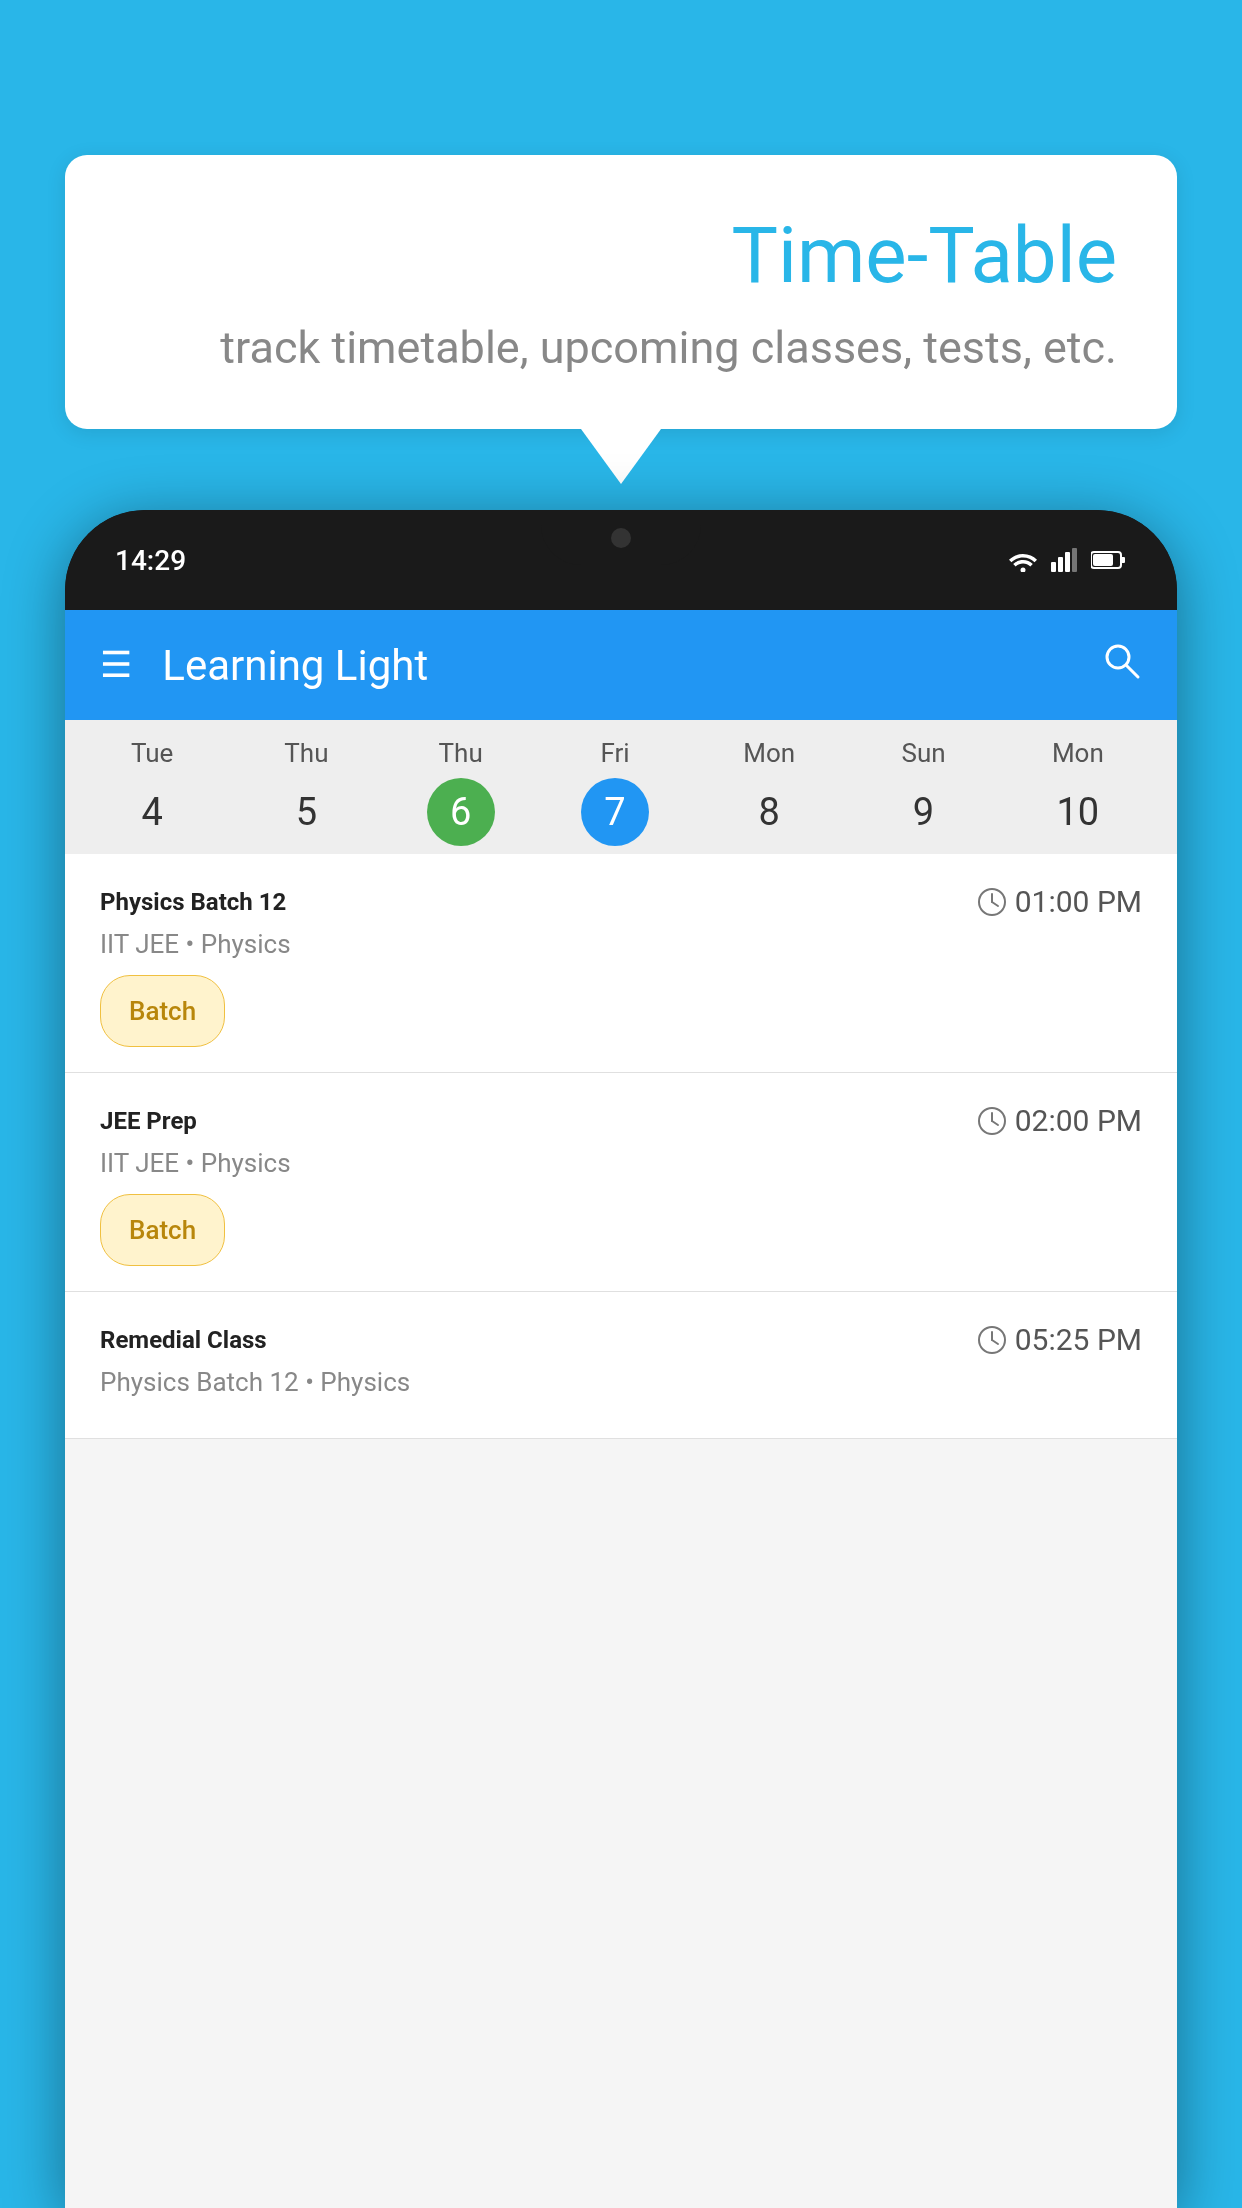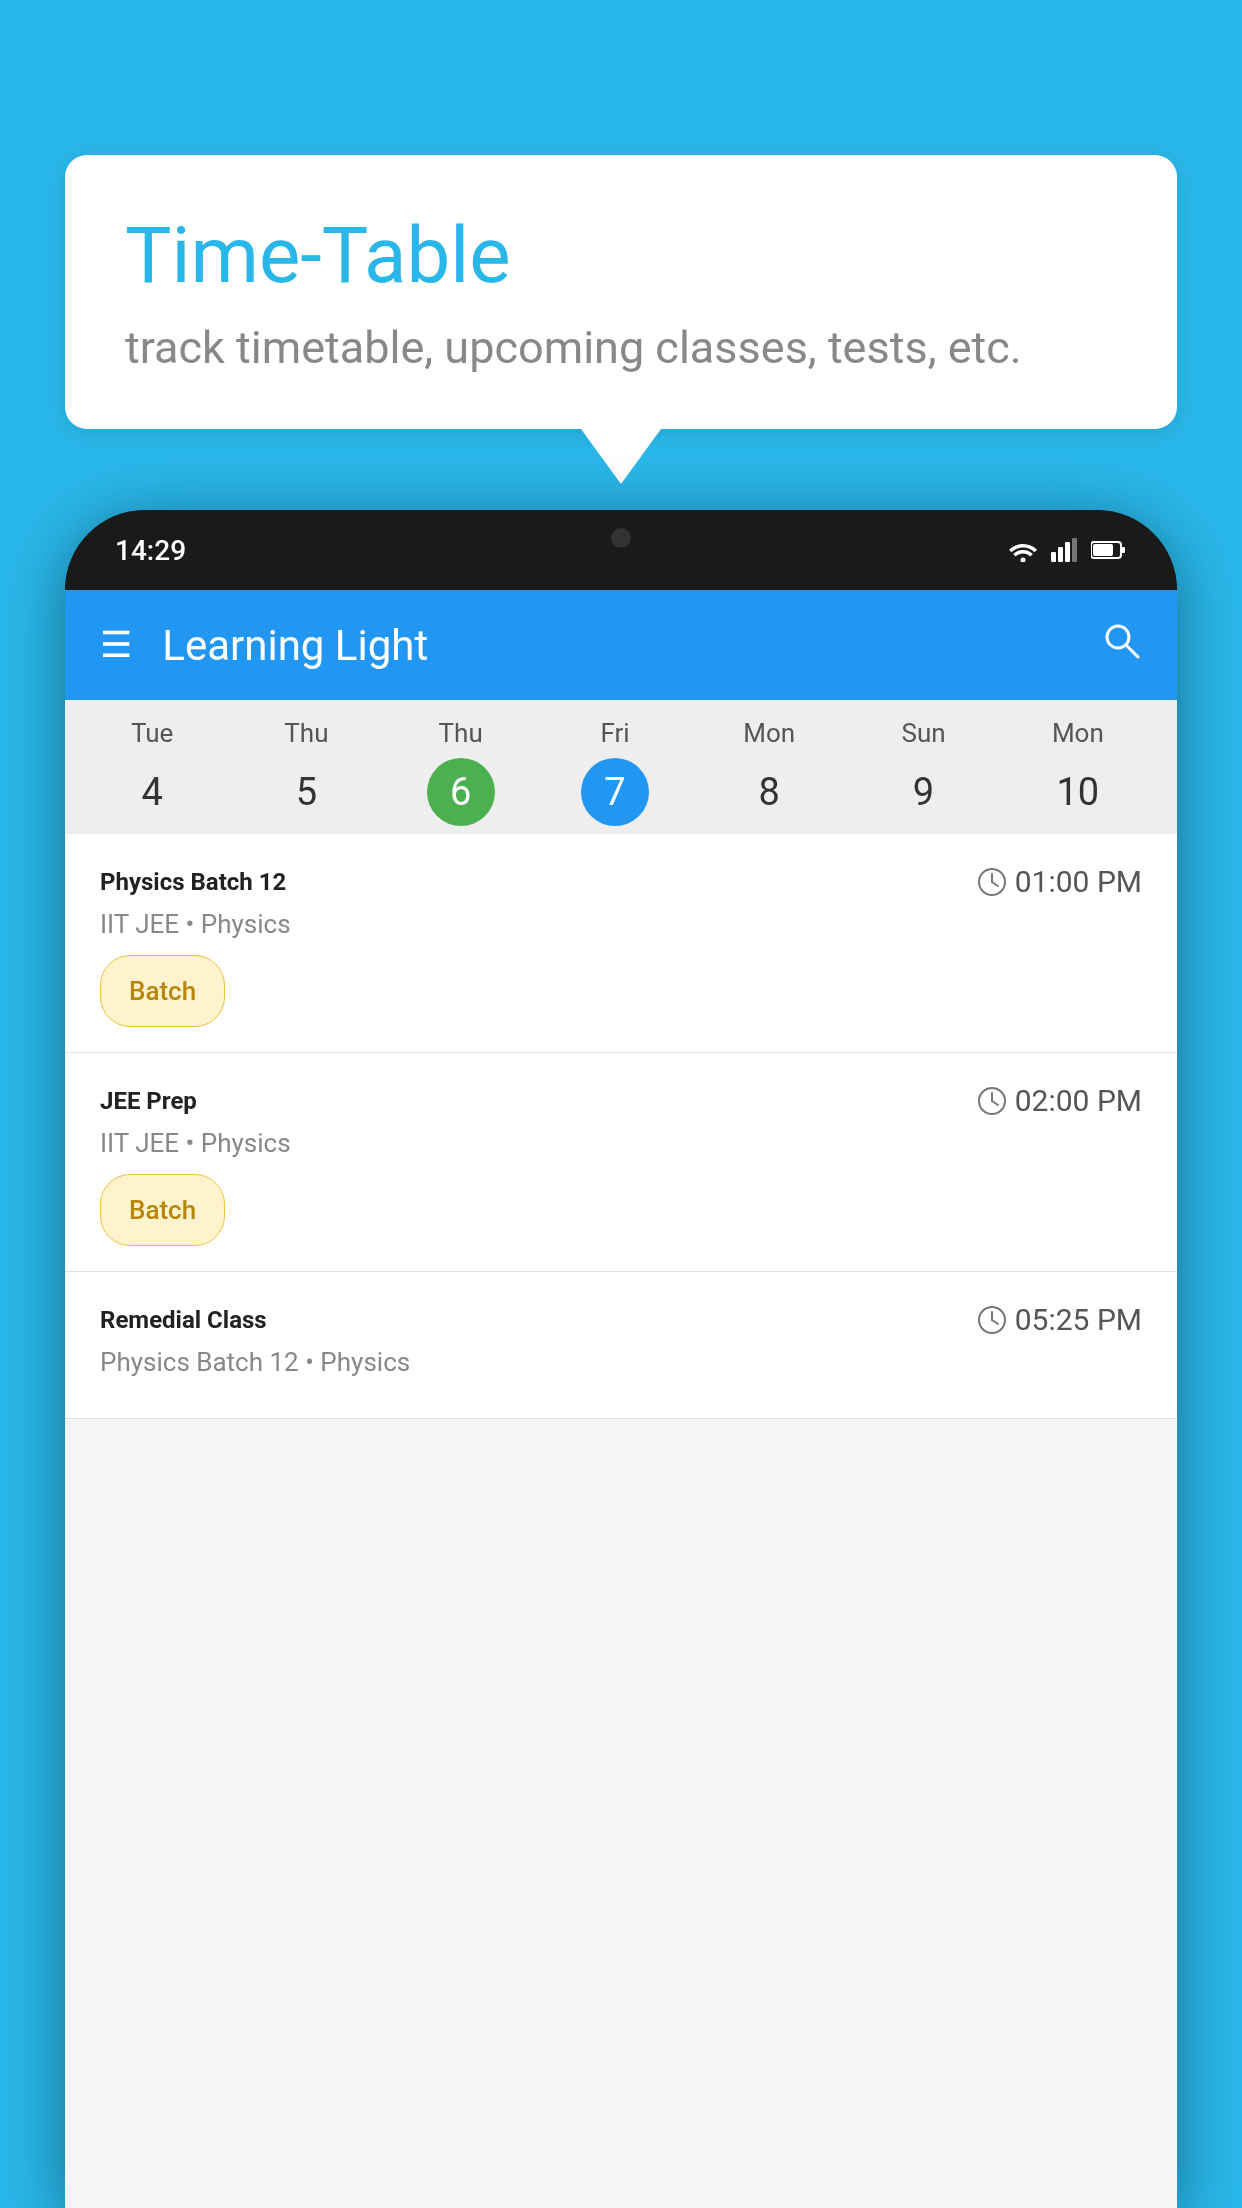--- a/index.html
+++ b/index.html
@@ -19,21 +19,21 @@
       position: absolute;
       top: 155px;
       left: 65px;
       right: 65px;
     }
 
     .speech-bubble {
       background: white;
       border-radius: 22px;
       padding: 55px 60px 55px 60px;
-      text-align: left;
+      text-align: right;
       box-shadow: 0 4px 20px rgba(0,0,0,0.1);
     }
 
     .speech-bubble-title {
       font-size: 78px;
       font-weight: 400;
       color: #29B6E8;
       margin-bottom: 20px;
     }
 
@@ -61,21 +61,21 @@
       bottom: 0;
       background: #1a1a1a;
       border-radius: 80px 80px 0 0;
       overflow: hidden;
       box-shadow: 0 10px 60px rgba(0,0,0,0.4);
     }
 
     
     .phone-top {
       background: #1a1a1a;
-      height: 80px;
+      height: 100px;
       position: relative;
       display: flex;
       align-items: center;
       justify-content: space-between;
       padding: 0 50px;
       border-radius: 80px 80px 0 0;
     }
 
     .phone-time {
       color: white;

